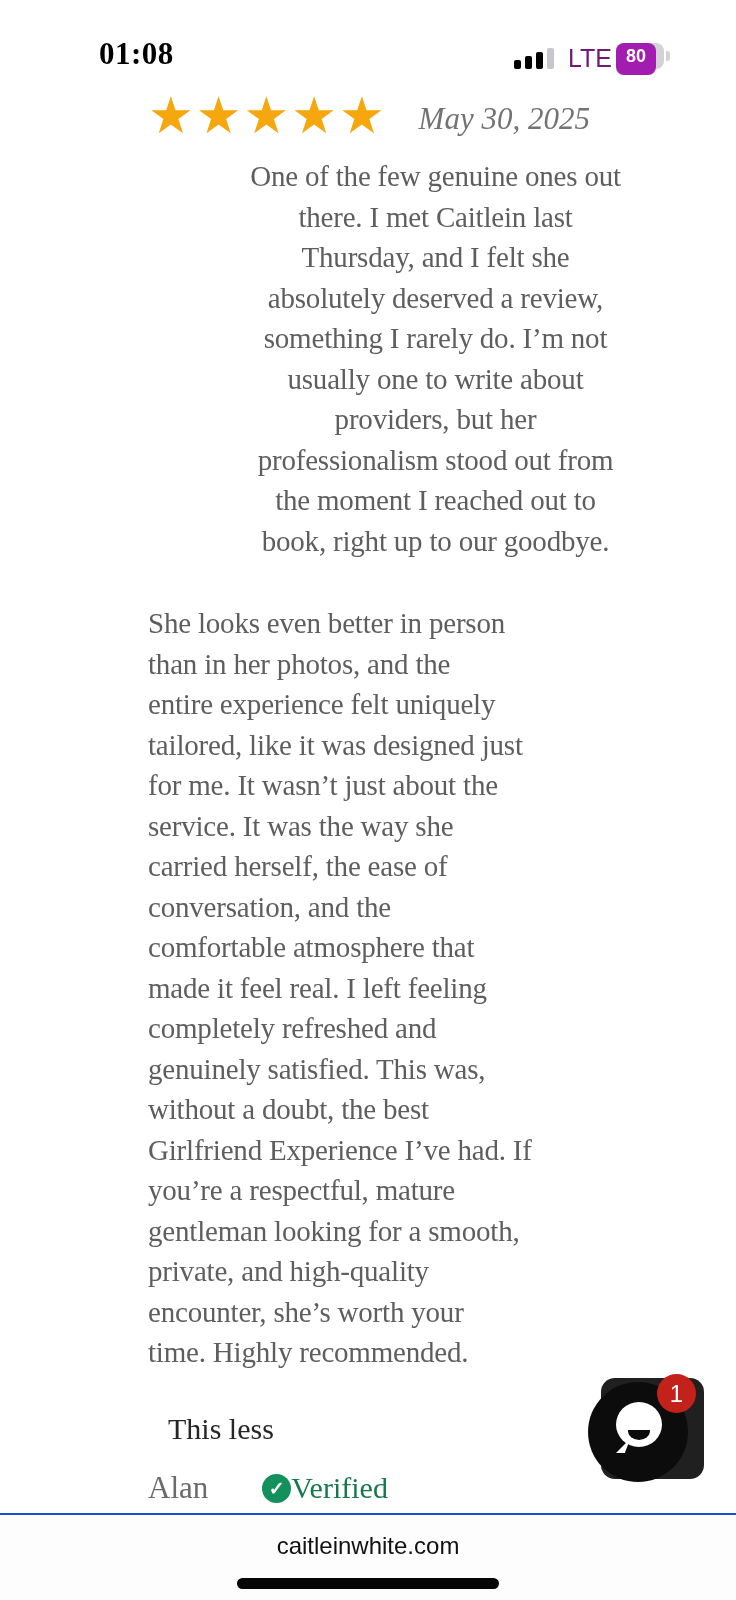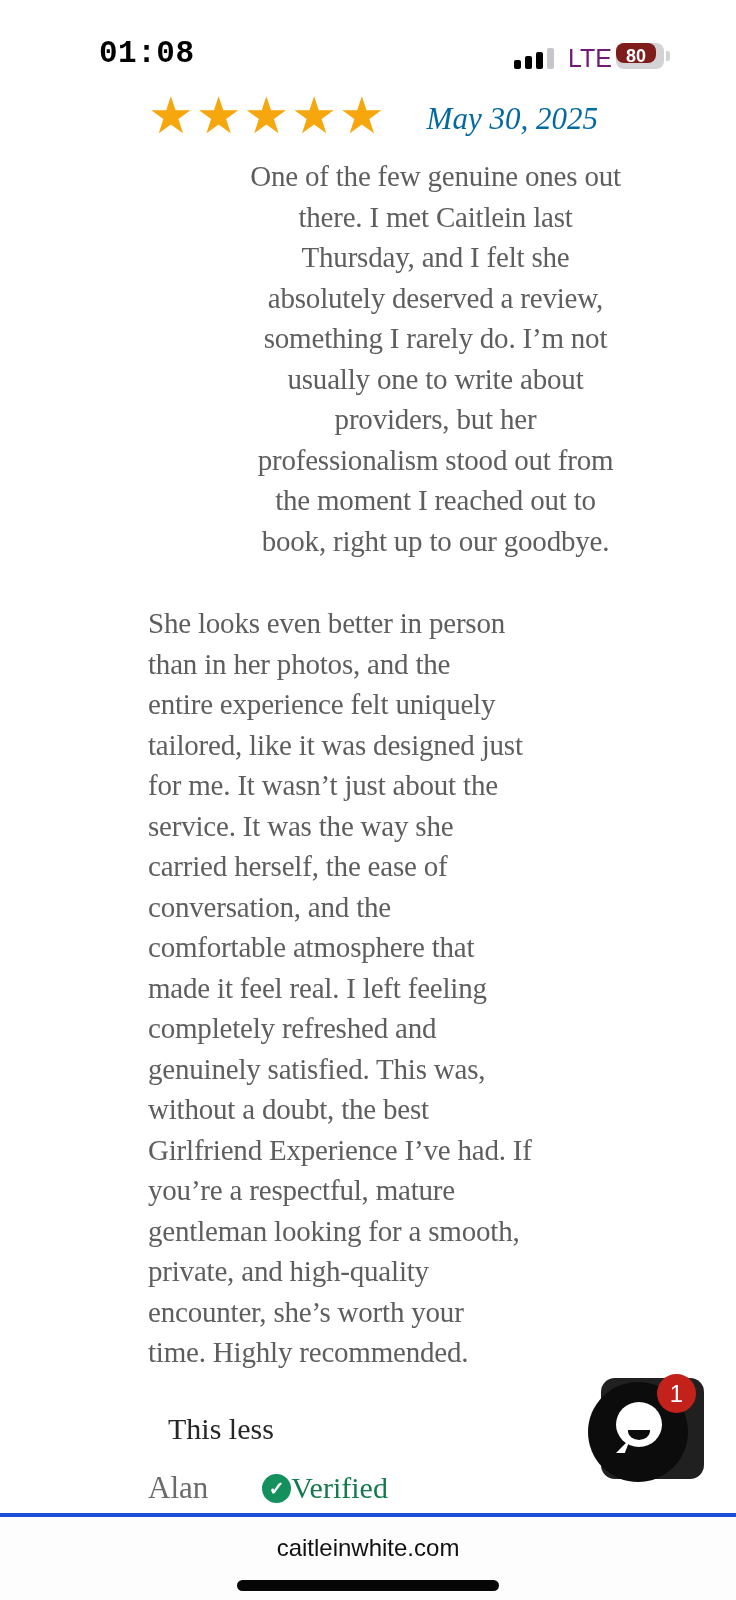--- a/index.html
+++ b/index.html
@@ -2,42 +2,42 @@
 <html><head>
 <meta charset="utf-8">
 <style>
   * { margin:0; padding:0; box-sizing:border-box; }
   html,body { width:736px; height:1600px; background:#ffffff; overflow:hidden;
               font-family:"Liberation Serif", serif; }
   .screen { position:relative; width:736px; height:1600px; background:#fff; }
 
   
   .status-bar { position:absolute; top:0; left:0; width:736px; height:80px; }
-  .time { position:absolute; left:99px; top:36px; font-family:Liberation Mono, monospace;
+  .time { position:absolute; left:99px; top:36px; font-family:Liberation Serif, serif;
           font-size:31px; font-weight:700; color:#000; letter-spacing:.5px; }
   .signal { position:absolute; left:514px; top:47px; width:44px; height:22px; }
   .signal i { position:absolute; bottom:0; width:7px; border-radius:2px; background:#000; }
   .signal .b1 { left:0;  height:9px; }
   .signal .b2 { left:11px; height:13px; }
   .signal .b3 { left:22px; height:17px; }
   .signal .b4 { left:33px; height:21px; background:#c7c7cb; }
   .lte { position:absolute; left:568px; top:44px; font-family:"Liberation Sans",sans-serif;
          font-size:25px; font-weight:500; color:#701a75; }
   .battery { position:absolute; left:616px; top:43px; width:48px; height:26px;
              background:#d2d2d7; border-radius:8px; }
-  .battery-fill { position:absolute; left:0; top:0; width:40px; height:20px; background:#7f1d1d;
+  .battery-fill { position:absolute; left:0; top:0; width:40px; height:32px; background:#a21caf;
                   border-radius:8px; color:#fff; font-family:"Liberation Sans",sans-serif;
                   font-size:18px; font-weight:700; text-align:center; line-height:26px; }
   .battery-cap { position:absolute; left:50px; top:8px; width:4px; height:10px;
                  background:#d2d2d7; border-radius:0 3px 3px 0; }
 
   
   .rating-row { position:absolute; left:148px; top:90px; display:flex; align-items:center; }
   .stars { font-size:51px; line-height:52px; color:#f6a70d; letter-spacing:2px; }
-  .review-date { margin-left:40px; font-style:italic; font-size:31px; color:#0369a1;
+  .review-date { margin-left:32px; font-style:italic; font-size:31px; color:#737373;
                  padding-top:6px;text-align:center; }
   .review-text { position:absolute; left:148px; width:575px; white-space:pre-line;
                  font-size:29px; line-height:40.5px; letter-spacing:-0.2px; color:#5e5e5e; }
   .p1 { top:156px;text-align:center; }
   .p2 { top:603px; }
   .show-less { position:absolute; left:168px; top:1412px; font-size:30px; color:#262626;
                cursor:pointer; text-decoration:none; }
   .author-row { position:absolute; left:148px; top:1470px; display:flex; align-items:center; }
   .author-name { font-size:31px; color:#6b6b6b; }
   .verified-badge { display:flex; align-items:center; margin-left:54px; }
@@ -58,21 +58,21 @@
   .chat-bubble .smile { position:absolute; left:50%; transform:translateX(-50%); bottom:7px;
                         width:22px; height:10px; background:#0c0c0c;
                         border-radius:0 0 12px 12px / 0 0 10px 10px; }
   .chat-badge { position:absolute; left:56px; top:-4px; width:39px; height:39px;
                 border-radius:50%; background:#c3221b; color:#fff;
                 font-family:"Liberation Sans",sans-serif; font-size:24px; font-weight:400;
                 display:flex; align-items:center; justify-content:center; }
 
   
   .bottom-bar { position:absolute; left:0; top:1513px; width:736px; height:87px;
-                background:#fdfdfd; border-top:4px solid #1d4ed8; }
+                background:#fdfdfd; border-top:2px solid #1d4ed8; }
   .url-text { position:absolute; left:0; top:17px; width:736px; text-align:center;
               font-family:"Liberation Sans",sans-serif; font-size:24px; color:#111; }
   .home-indicator { position:absolute; left:237px; top:63px; width:262px; height:11px;
                     background:#060606; border-radius:6px; cursor:grab; }
 </style>
 </head>
 <body>
 
 <div class="screen">
 

